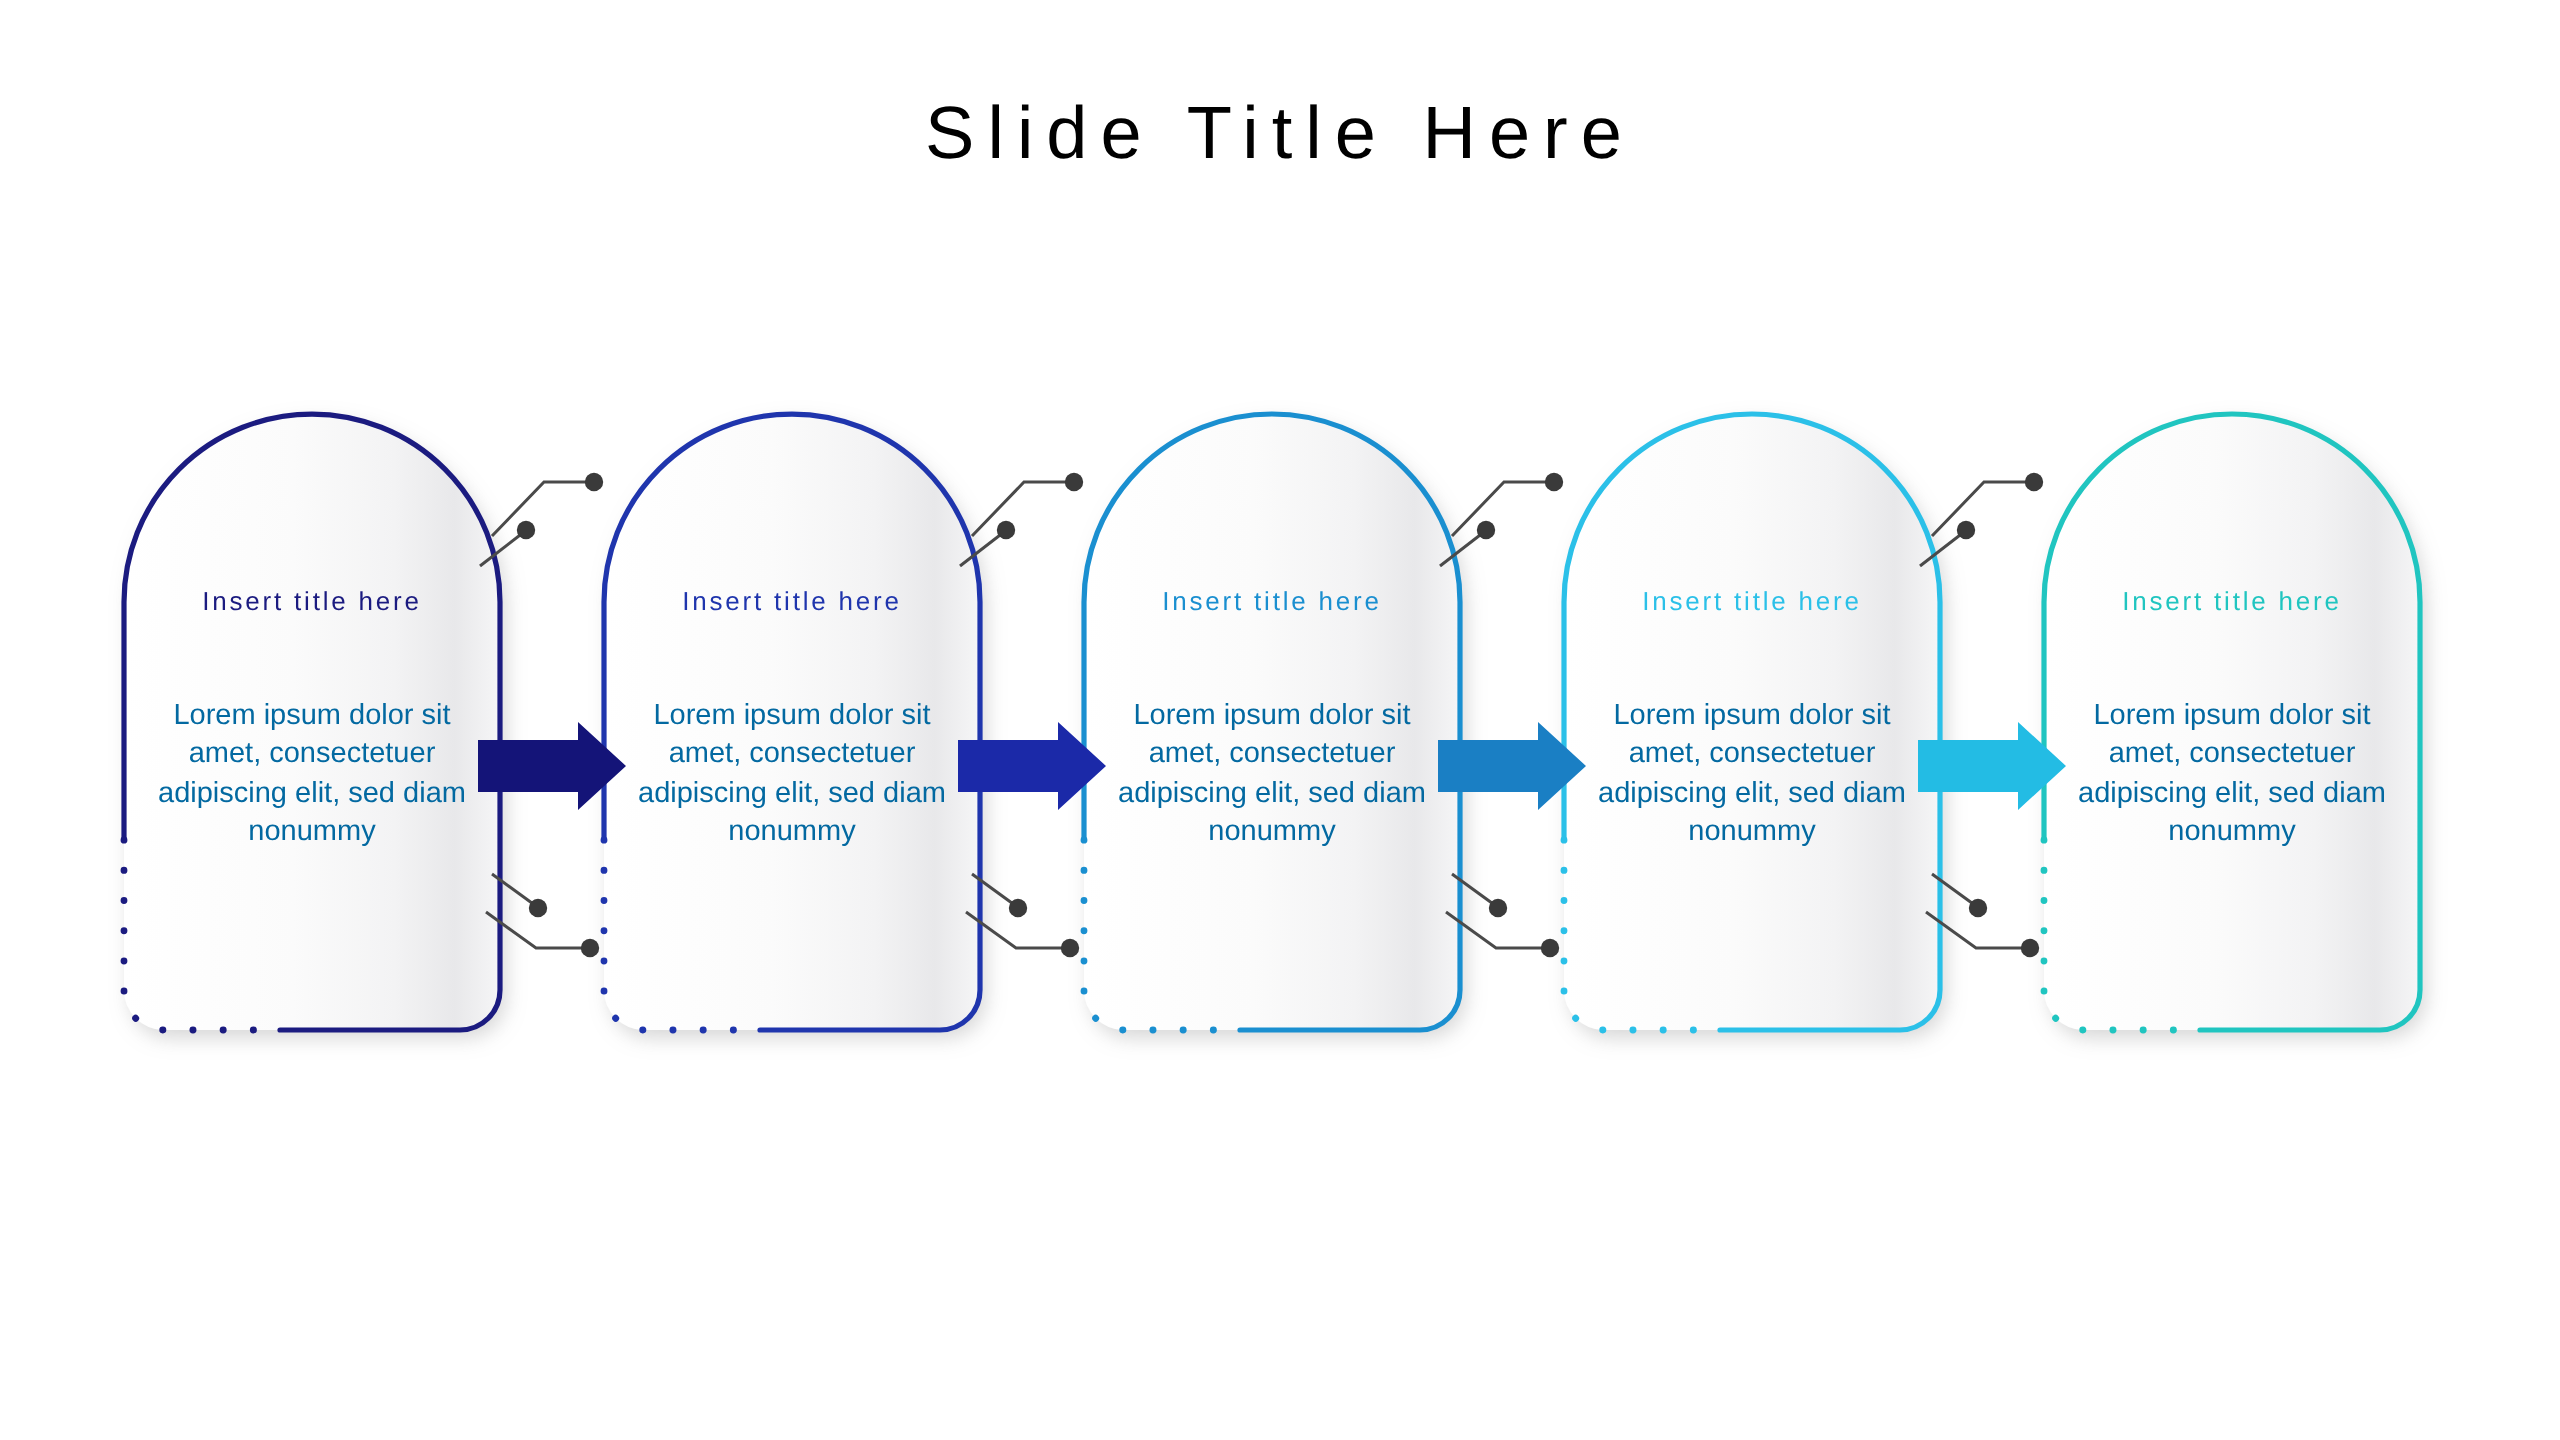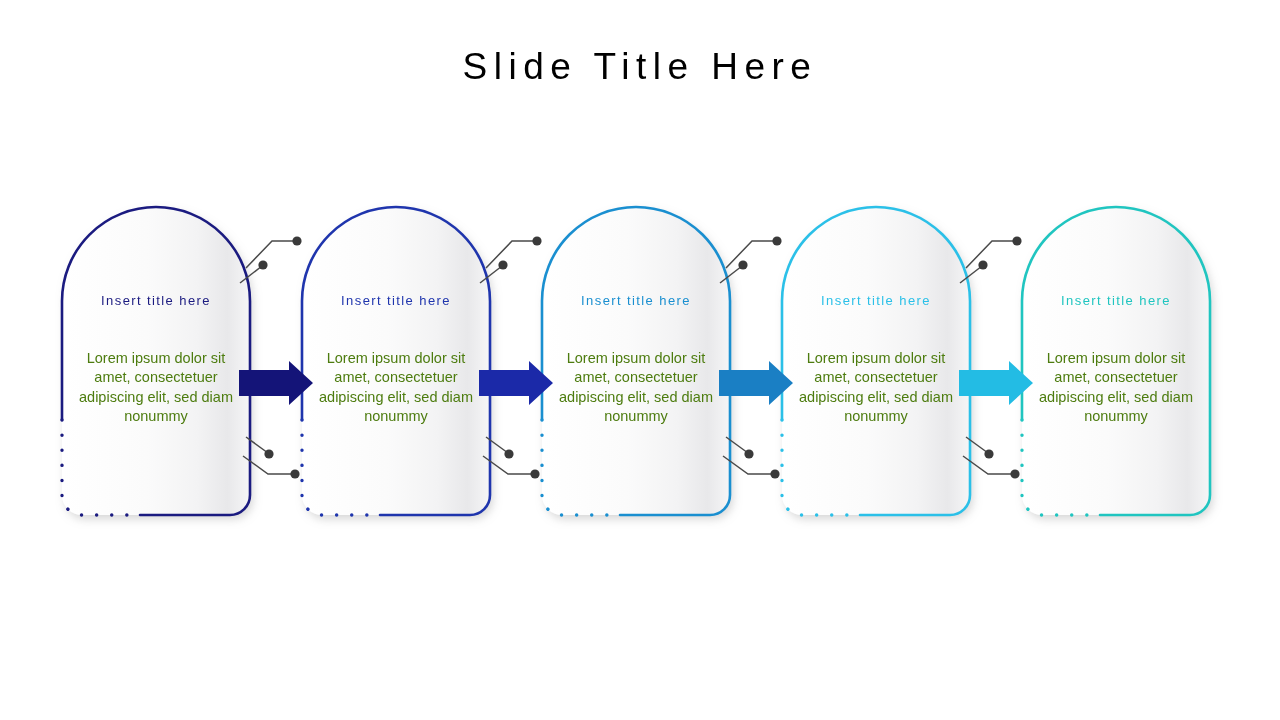--- a/index.html
+++ b/index.html
@@ -59,21 +59,21 @@
     letter-spacing: 1.4px;
     line-height: 25px;
     font-weight: 400;
   }
   .card-body {
     position: absolute;
     width: 154px;
     text-align: center;
     font-size: 14.5px;
     line-height: 19.3px;
-    color: #4d7c0f;
+    color: #0369a1;
     font-weight: 400;
   }
 </style>
 </head>
 <body>
 
 <div id="slide">
 
   <div id="slide-title">Slide Title Here</div>
 

